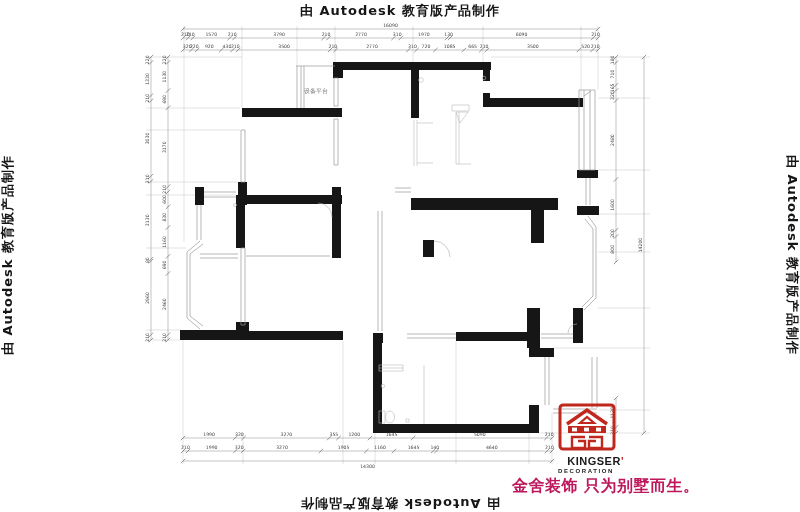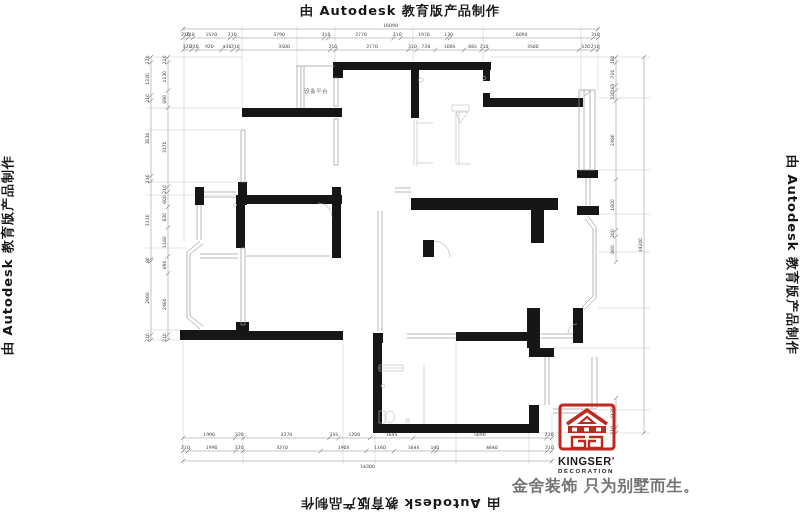--- a/index.html
+++ b/index.html
@@ -13,30 +13,30 @@
     letter-spacing:1px;white-space:nowrap;font-family:"DejaVu Sans",sans-serif;
   }
   .wm-top{top:2px;left:50%;transform:translateX(-50%);}
   .wm-bottom{bottom:0px;left:50%;transform:translateX(-50%) rotate(180deg);}
   .wm-left{top:255px;left:8px;transform:translate(-50%,-50%) rotate(-90deg);transform-origin:center;}
   .wm-right{top:255px;left:792px;transform:translate(-50%,-50%) rotate(90deg);transform-origin:center;}
   #plan-svg{position:absolute;left:0;top:0;}
   .brand{position:absolute;left:558px;top:403px;width:66px;text-align:left;}
   .brand-name{
     font-family:"Liberation Sans",sans-serif;font-weight:700;font-size:11px;
-    letter-spacing:0.5px;color:#1a1a1a;line-height:11px;margin-top:1px;white-space:nowrap;
+    letter-spacing:0.5px;color:#1a1a1a;line-height:11px;margin-top:1px;white-space:nowrap;text-align:right;
   }
   .brand-name .apos{color:#c0281e;}
   .brand-sub{
     font-family:"Liberation Sans",sans-serif;font-weight:700;font-size:6px;
     letter-spacing:1.6px;color:#1a1a1a;line-height:8px;
   }
   .slogan{
     position:absolute;left:512px;top:476px;font-family:"DejaVu Serif",serif;
-    font-weight:700;font-size:16px;color:#737373;letter-spacing:0.5px;white-space:nowrap;
+    font-weight:700;font-size:16px;color:#be185d;letter-spacing:0.5px;white-space:nowrap;
   }
 </style>
 </head>
 <body>
 
 <div class="stage">
 
   <div class="wm wm-top">由 Autodesk 教育版产品制作</div>
   <div class="wm wm-left">由 Autodesk 教育版产品制作</div>
   <div class="wm wm-right">由 Autodesk 教育版产品制作</div>

